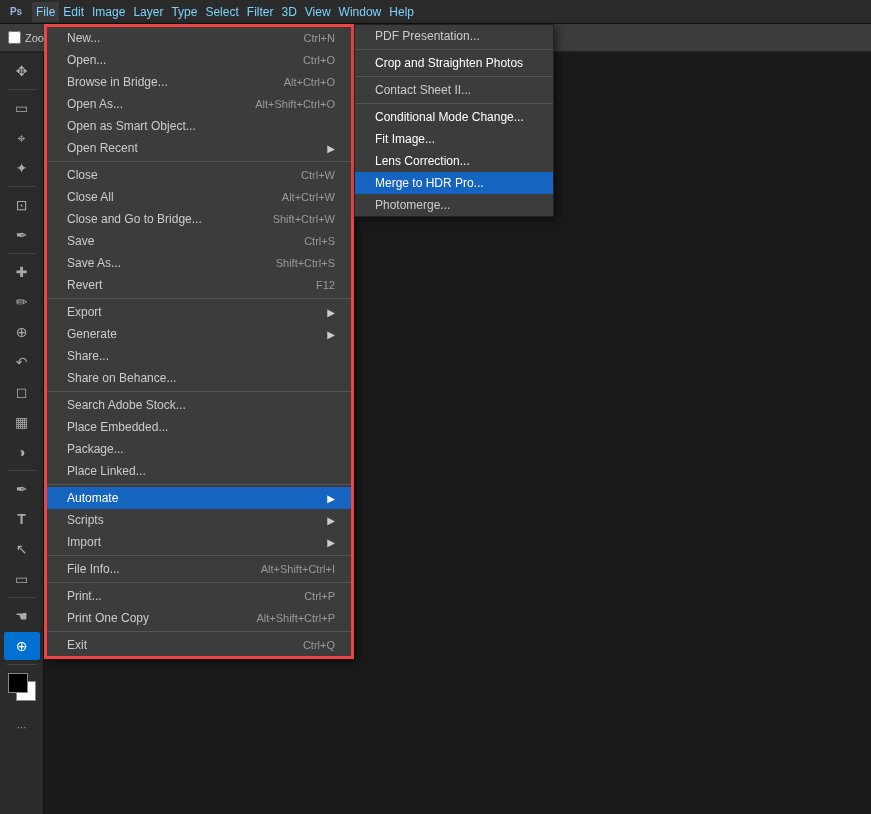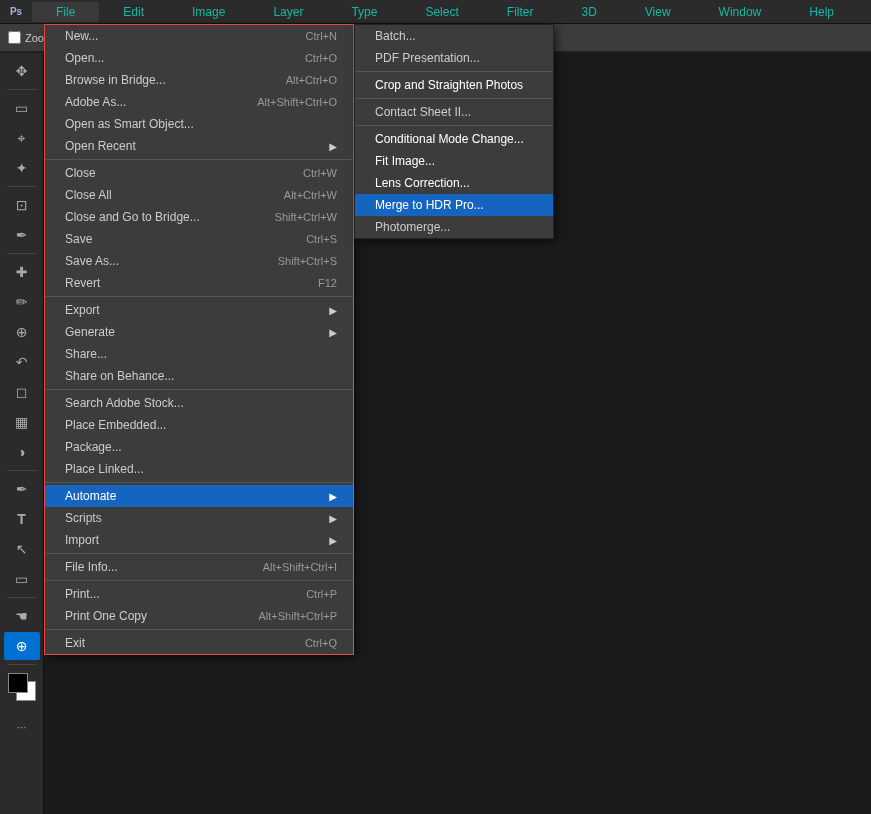--- a/index.html
+++ b/index.html
@@ -16,22 +16,22 @@
     
     .menu-bar {
       display: flex;
       align-items: center;
       height: 24px;
       background: #2b2b2b;
       padding: 0 4px;
       border-bottom: 1px solid #111;
     }
     .menu-bar-item {
-      padding: 3px 24px;
-      color: #14b8a6;
+      padding: 3px 4px;
+      color: #7dd3fc;
       cursor: pointer;
       font-size: 12px;
       white-space: nowrap;
     }
     .menu-bar-item.active { background: #3a3a3a; }
 
     
     .ps-icon {
       width: 24px;
       height: 36px;
@@ -115,21 +115,21 @@
       background: #1a1a1a;
     }
 
     
     .file-menu {
       position: absolute;
       top: 24px;
       left: 44px;
       width: 310px;
       background: #3c3c3c;
-      border: 1px solid #ef4444;
+      border: 3px solid #ef4444;
       box-shadow: 3px 3px 8px rgba(0,0,0,0.5);
       z-index: 100;
     }
 
     .menu-item {
       display: flex;
       justify-content: space-between;
       align-items: center;
       padding: 4px 16px 4px 20px;
       color: #ccc;
@@ -257,21 +257,21 @@
   </div>
   <div class="menu-item">
     <span>Open...</span>
     <span class="shortcut">Ctrl+O</span>
   </div>
   <div class="menu-item">
     <span>Browse in Bridge...</span>
     <span class="shortcut">Alt+Ctrl+O</span>
   </div>
   <div class="menu-item">
-    <span>Adobe As...</span>
+    <span>Open As...</span>
     <span class="shortcut">Alt+Shift+Ctrl+O</span>
   </div>
   <div class="menu-item">
     <span>Open as Smart Object...</span>
   </div>
   <div class="menu-item">
     <span>Open Recent</span>
     <span class="arrow">▶</span>
   </div>
   <div class="menu-separator"></div>
@@ -356,23 +356,20 @@
   </div>
   <div class="menu-separator"></div>
   <div class="menu-item">
     <span>Exit</span>
     <span class="shortcut">Ctrl+Q</span>
   </div>
 </div>
 
 <div class="automate-menu">
   <div class="menu-item">
-    <span>Batch...</span>
-  </div>
-  <div class="menu-item">
     <span>PDF Presentation...</span>
   </div>
   <div class="menu-separator"></div>
   <div class="menu-item disabled">
     <span>Crop and Straighten Photos</span>
   </div>
   <div class="menu-separator"></div>
   <div class="menu-item">
     <span>Contact Sheet II...</span>
   </div>

